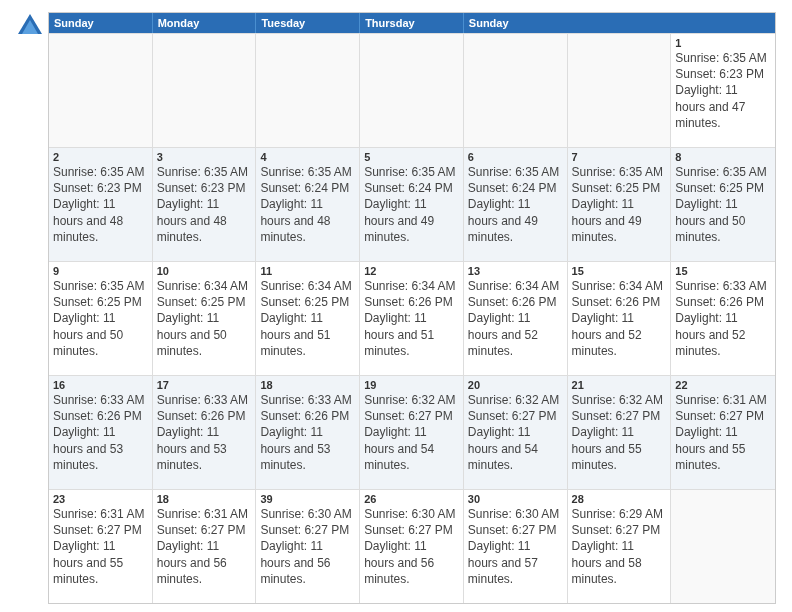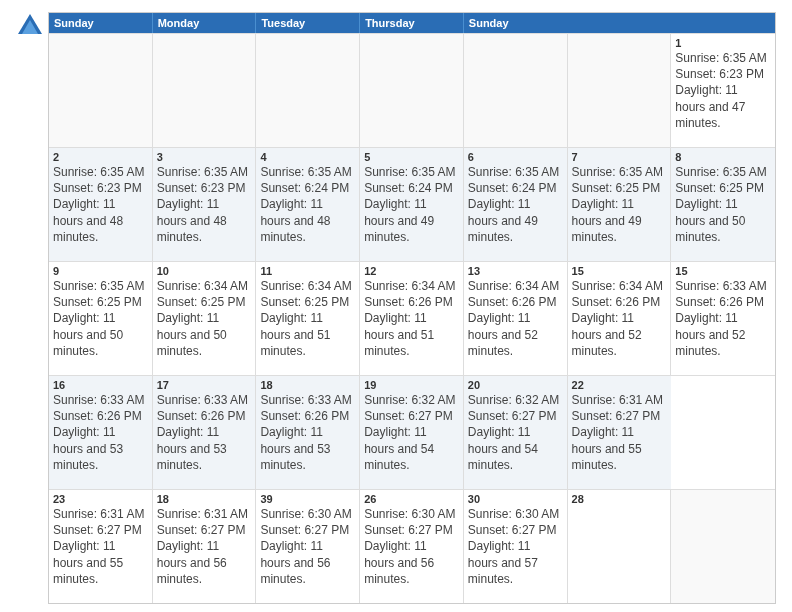--- a/index.html
+++ b/index.html
@@ -283,20 +283,27 @@
 and 54 minutes.</div>
           </div>
           <div class="cal-cell">
             <span class="cell-day">20</span>
             <div class="cell-info">Sunrise: 6:32 AM
 Sunset: 6:27 PM
 Daylight: 11 hours
 and 54 minutes.</div>
           </div>
           <div class="cal-cell">
+            <span class="cell-day">21</span>
+            <div class="cell-info">Sunrise: 6:32 AM
+Sunset: 6:27 PM
+Daylight: 11 hours
+and 55 minutes.</div>
+          </div>
+          <div class="cal-cell">
             <span class="cell-day">22</span>
             <div class="cell-info">Sunrise: 6:31 AM
 Sunset: 6:27 PM
 Daylight: 11 hours
 and 55 minutes.</div>
           </div>
         </div>
         <div class="cal-row">
           <div class="cal-cell">
             <span class="cell-day">23</span>
@@ -328,18 +335,22 @@
           </div>
           <div class="cal-cell">
             <span class="cell-day">30</span>
             <div class="cell-info">Sunrise: 6:30 AM
 Sunset: 6:27 PM
 Daylight: 11 hours
 and 57 minutes.</div>
           </div>
           <div class="cal-cell">
             <span class="cell-day">28</span>
+            <div class="cell-info">Sunrise: 6:29 AM
+Sunset: 6:27 PM
+Daylight: 11 hours
+and 58 minutes.</div>
           </div>
           <div class="cal-cell empty"></div>
         </div>
       </div>
   </div>
 </div>
 
 </body></html>

